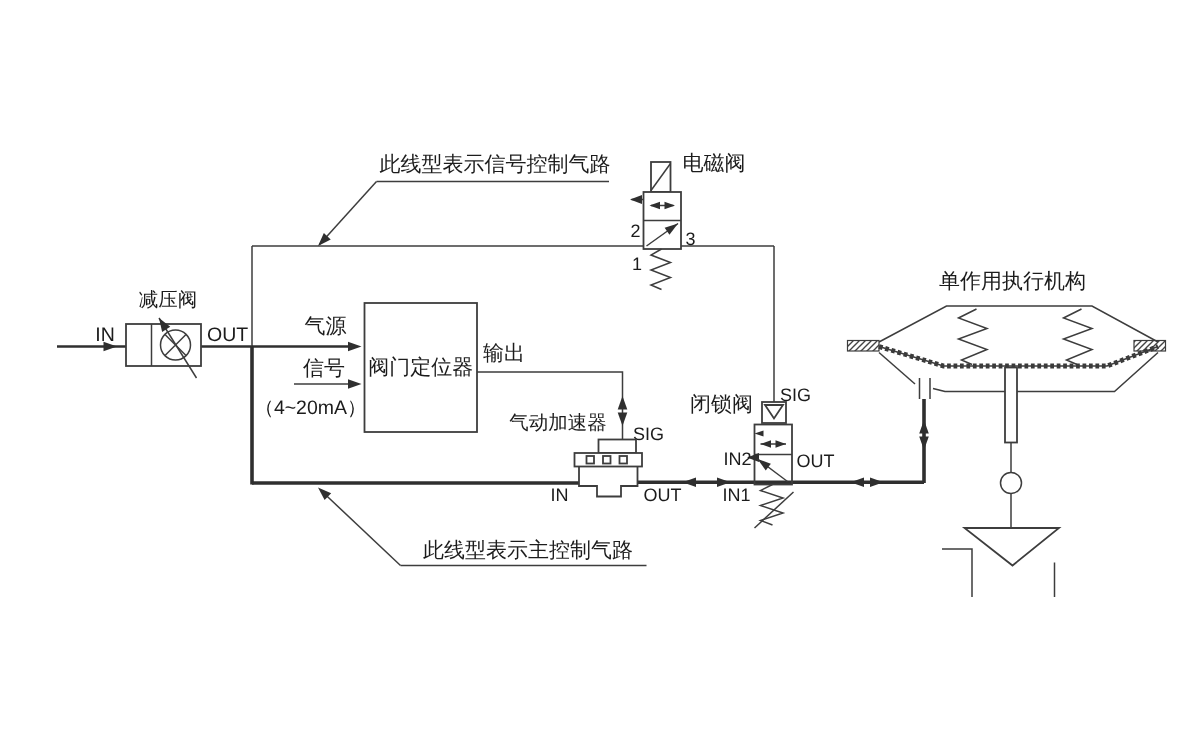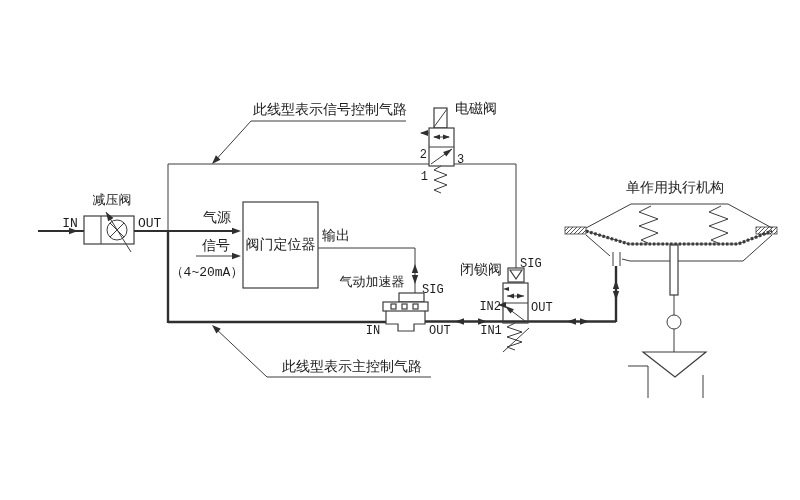--- a/index.html
+++ b/index.html
@@ -1,17 +1,17 @@
 <!DOCTYPE html>
 <html><head>
 <meta charset="utf-8">
 <style>
   html,body{margin:0;padding:0;background:#ffffff;}
   #stage{position:relative;width:800px;height:500px;background:#ffffff;overflow:hidden;
-         font-family:Liberation Mono, monospace;}
+         font-family:Liberation Sans, sans-serif;}
   svg{display:block;}
   text{fill:#1c1c1c;}
   .cjk14{font-size:14px;}
   .cjk13{font-size:13px;}
   .lat13{font-size:13px;}
   .lat12{font-size:12px;}
   .thin{stroke:#3d3d3d;stroke-width:1;fill:none;}
   .med{stroke:#2f2f2f;stroke-width:1.8;fill:none;}
   .thick{stroke:#2f2f2f;stroke-width:2.4;fill:none;}
   .box{stroke:#3d3d3d;stroke-width:1.2;fill:#ffffff;}

